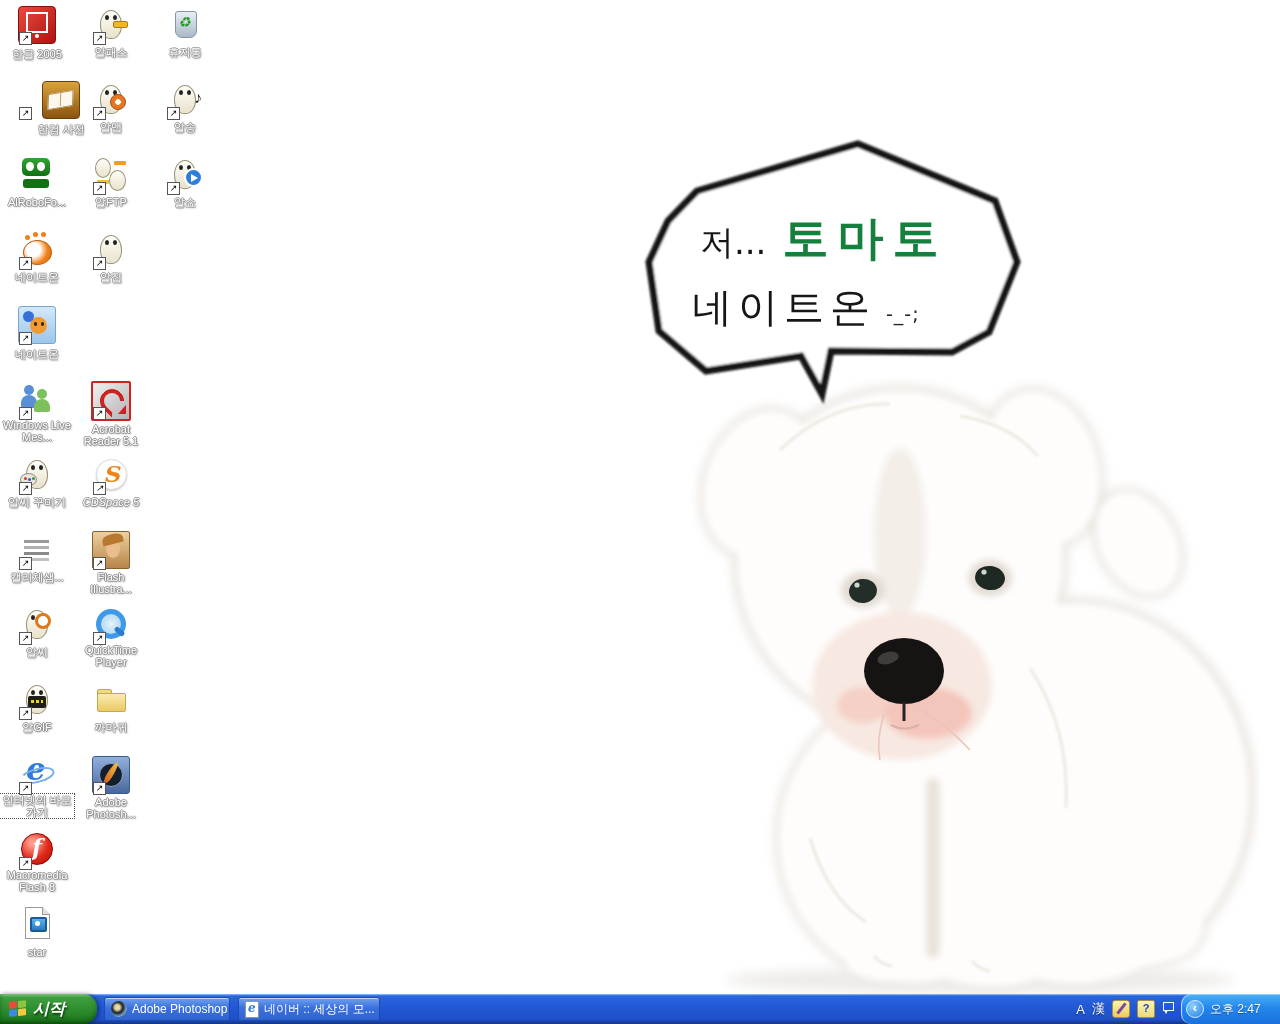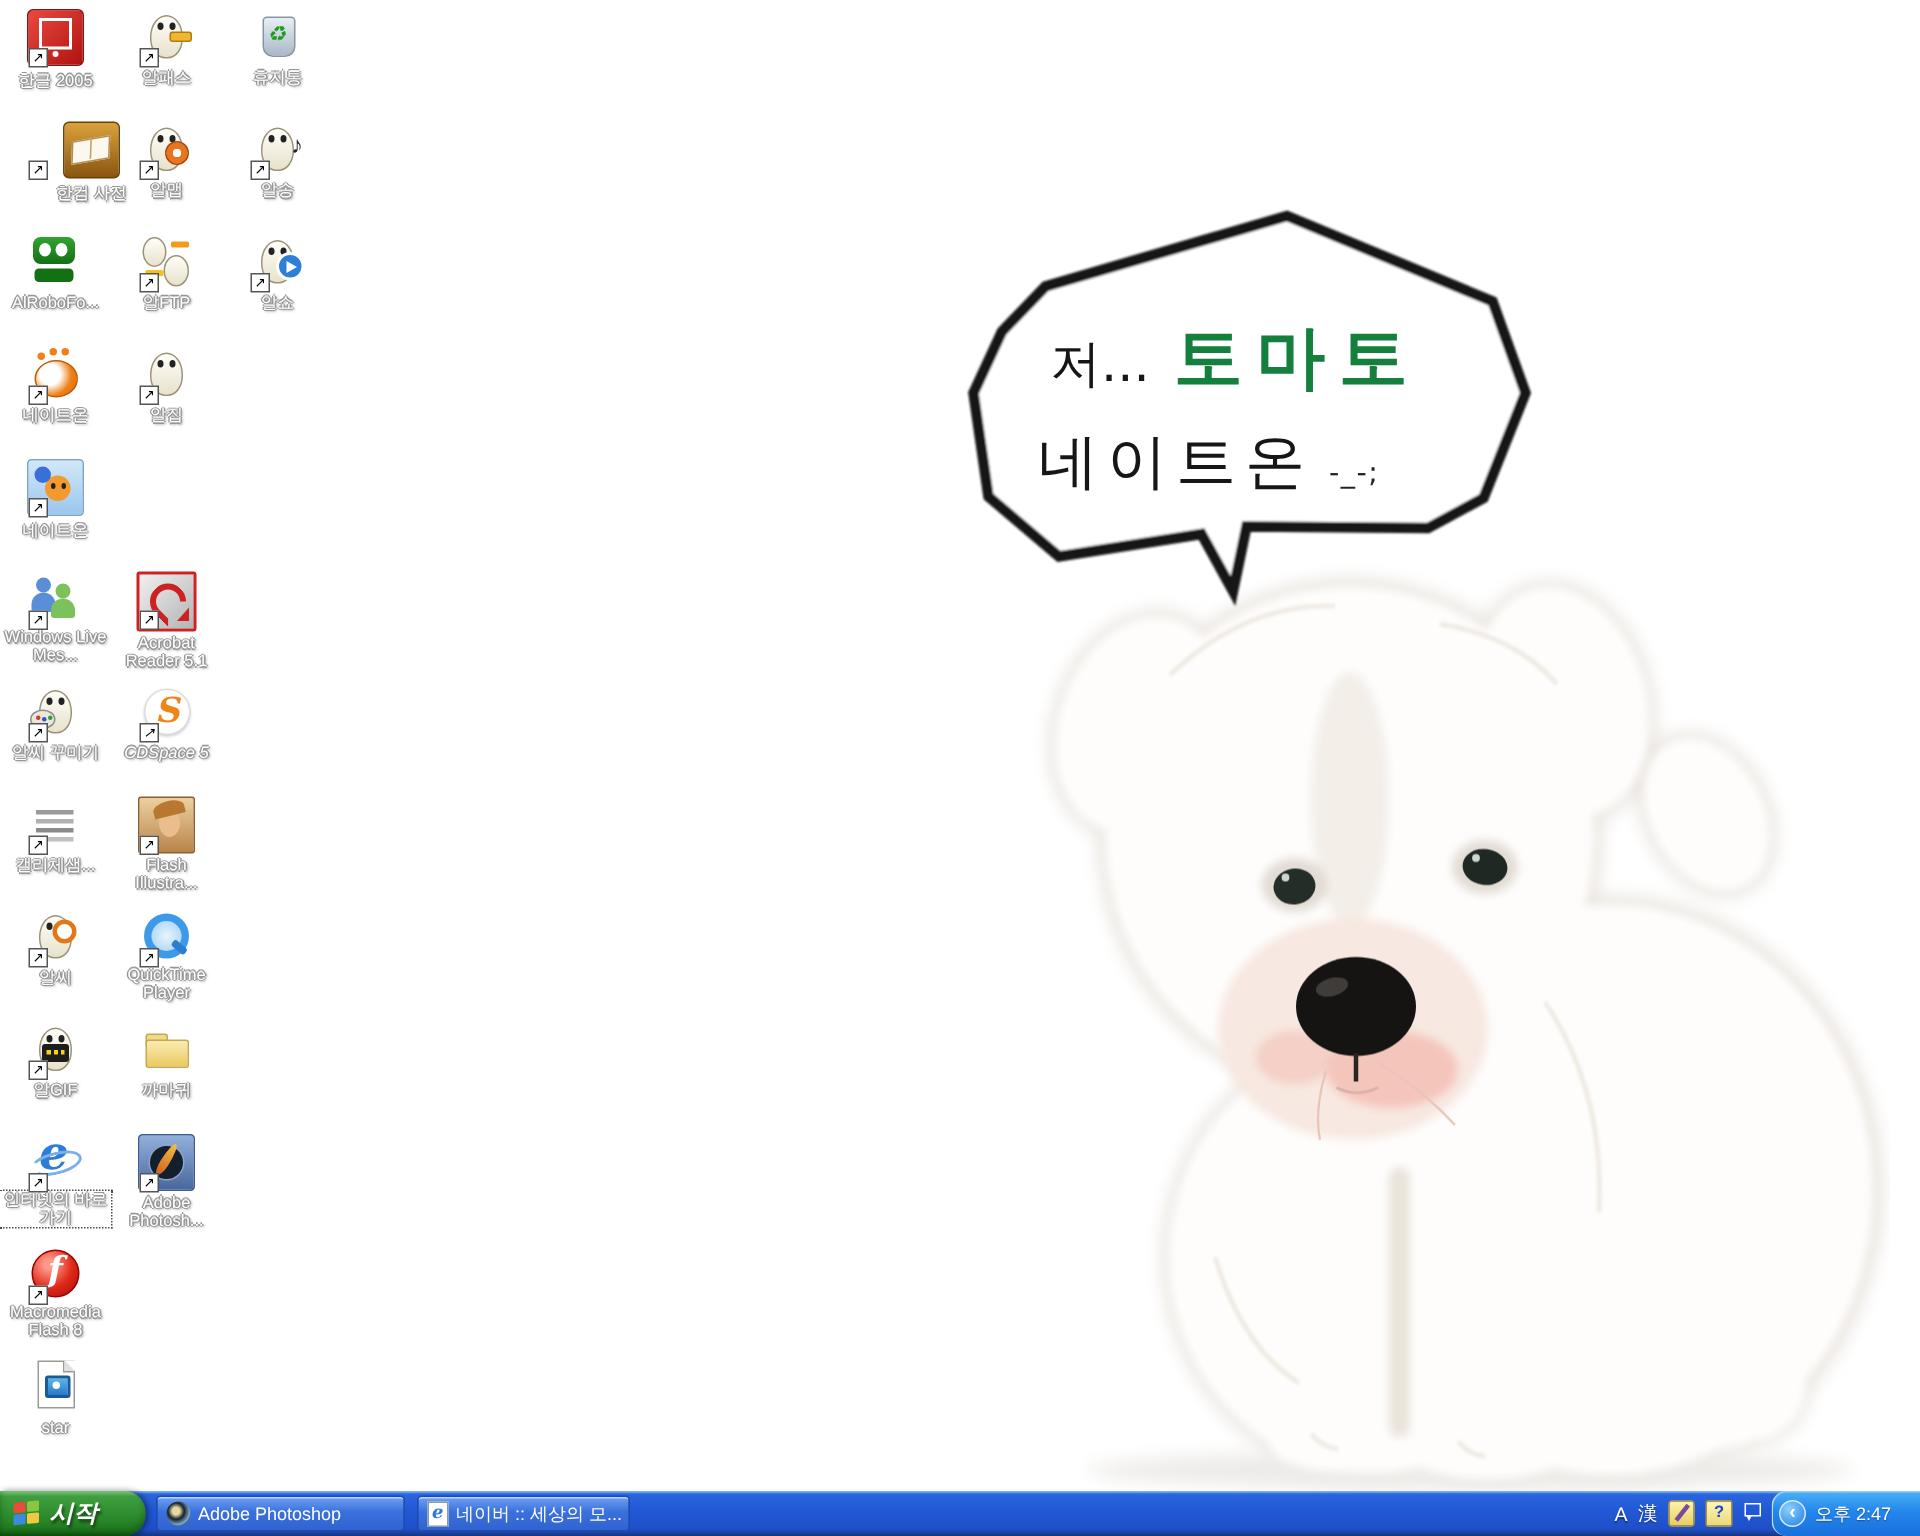--- a/index.html
+++ b/index.html
@@ -124,21 +124,21 @@
     background:linear-gradient(180deg,#5a9cf5 0%,#2a65dd 8%,#2259d6 42%,#1e4fc8 85%,#15357e 100%);
     box-shadow:inset 0 1px 0 #78aef8;display:flex;align-items:center;}
   #start{height:30px;width:97px;display:flex;align-items:center;gap:6px;padding-left:9px;box-sizing:border-box;
     background:linear-gradient(180deg,#7ec87e 0%,#3f9e3f 12%,#2f8e2f 50%,#1f7a1f 88%,#125f12 100%);
     border-radius:0 14px 14px 0;box-shadow:2px 0 4px rgba(0,0,30,.45),inset 0 -3px 5px rgba(0,40,0,.35);
     color:#fff;font-size:16px;font-weight:bold;font-style:italic;text-shadow:1px 2px 2px rgba(0,0,0,.55);cursor:pointer;}
   .winflag{position:relative;width:18px;height:16px;transform:skewY(-6deg);}
   .winflag::before{content:"";position:absolute;left:0;top:0;width:8px;height:7px;background:#e84c3c;border-radius:1px;
     box-shadow:9px 0 0 #8cc63f,0 8px 0 #3a8adf,9px 8px 0 #f2c840;}
   .tasks{display:flex;gap:8px;margin-left:7px;height:30px;align-items:center;flex:1;}
-  .taskbtn{height:24px;width:166px;display:flex;align-items:center;gap:5px;padding:0 6px;box-sizing:border-box;
+  .taskbtn{height:24px;width:126px;display:flex;align-items:center;gap:5px;padding:0 6px;box-sizing:border-box;
     background:linear-gradient(#6fa2f2,#3a70dd 45%,#2f63d0);border:1px solid #1f4bb0;border-radius:3px;
     box-shadow:inset 0 1px 0 rgba(255,255,255,.55);color:#fff;font-size:12px;white-space:nowrap;overflow:hidden;cursor:pointer;}
   .tasks div.taskbtn+div.taskbtn{width:142px;}
   .ticon{position:relative;width:16px;height:16px;flex:0 0 16px;}
   .taskbtn.k-ps .ticon{border-radius:50%;background:radial-gradient(circle at 40% 40%,#e8d8a0 0 18%,#16222e 40%,#86a8c8 68%,#24384e 80%);}
   .taskbtn.k-iepage .ticon{background:#fff;border:1px solid #8899aa;width:12px;height:15px;flex-basis:12px;}
   .taskbtn.k-iepage .ticon::before{content:"e";position:absolute;left:2px;top:-1px;
     font:bold italic 12px "DejaVu Serif",serif;color:#2e7cd8;}
   .traygroup{display:flex;align-items:center;gap:7px;margin-right:6px;color:#fff;}
   .ime{font-size:13px;cursor:pointer;text-shadow:0 1px 1px rgba(0,0,30,.5);}

